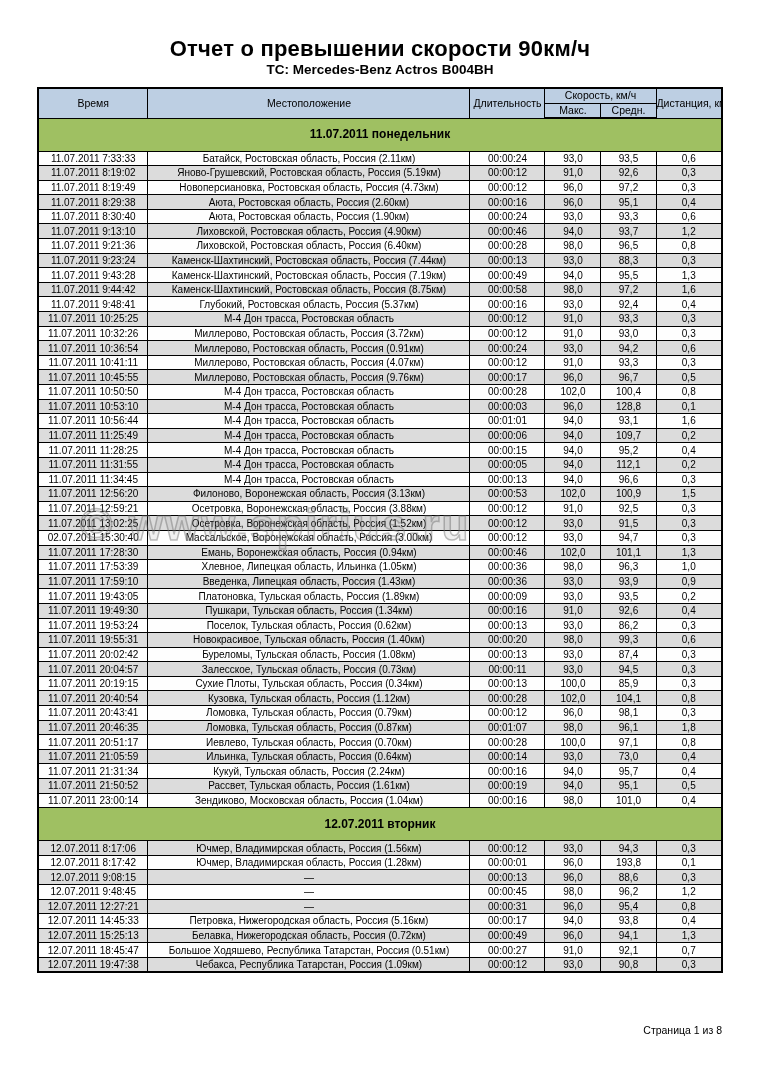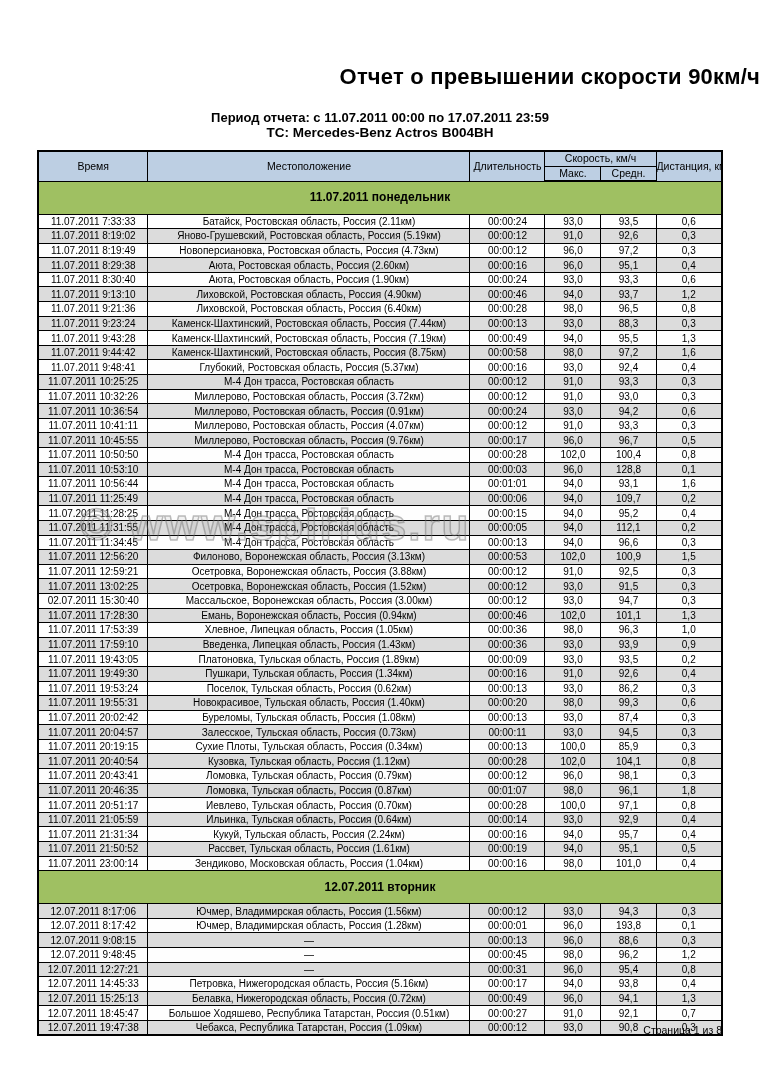--- a/index.html
+++ b/index.html
@@ -17,22 +17,22 @@
     color: var(--text-color);
   }
   .page {
     position: relative;
     width: 760px;
     height: 1079px;
     background: #ffffff;
     overflow: hidden;
   }
   .doc-title {
-    padding-top: 64px;
-    text-align: right;
+    padding-top: 36px;
+    text-align: center;
     font-size: 22px;
     font-weight: bold;
     letter-spacing: 0.2px;
   }
   .doc-period {
     margin-top: 20px;
     text-align: center;
     font-size: 13px;
     font-weight: bold;
   }
@@ -96,21 +96,20 @@
     top: 1024px;
     font-size: 10.5px;
     margin-left: 8px;
   }
 </style>
 </head>
 <body>
 
 <div class="page">
   <div class="doc-title">Отчет о превышении скорости 90км/ч</div>
-  <div class="doc-period">Период отчета: с 11.07.2011 00:00 по 17.07.2011 23:59</div>
   <div class="doc-vehicle">ТС: Mercedes-Benz Actros В004ВН</div>
 
   <table class="report">
     <colgroup>
       <col style="width:110px">
       <col style="width:322px">
       <col style="width:75px">
       <col style="width:56px">
       <col style="width:55px">
       <col style="width:66px">
@@ -351,21 +350,21 @@
         <tr class="data-row alt">
           <td>11.07.2011 17:28:30</td>
           <td>Емань, Воронежская область, Россия (0.94км)</td>
           <td>00:00:46</td>
           <td>102,0</td>
           <td>101,1</td>
           <td>1,3</td>
         </tr>
         <tr class="data-row">
           <td>11.07.2011 17:53:39</td>
-          <td>Хлевное, Липецкая область, Россия (1.05км)</td>
+          <td>Хлевное, Липецкая область, Ильинка (1.05км)</td>
           <td>00:00:36</td>
           <td>98,0</td>
           <td>96,3</td>
           <td>1,0</td>
         </tr>
         <tr class="data-row alt">
           <td>11.07.2011 17:59:10</td>
           <td>Введенка, Липецкая область, Россия (1.43км)</td>
           <td>00:00:36</td>
           <td>93,0</td>
@@ -458,21 +457,21 @@
           <td>00:00:28</td>
           <td>100,0</td>
           <td>97,1</td>
           <td>0,8</td>
         </tr>
         <tr class="data-row alt">
           <td>11.07.2011 21:05:59</td>
           <td>Ильинка, Тульская область, Россия (0.64км)</td>
           <td>00:00:14</td>
           <td>93,0</td>
-          <td>92,9</td>
+          <td>73,0</td>
           <td>0,4</td>
         </tr>
         <tr class="data-row">
           <td>11.07.2011 21:31:34</td>
           <td>Кукуй, Тульская область, Россия (2.24км)</td>
           <td>00:00:16</td>
           <td>94,0</td>
           <td>95,7</td>
           <td>0,4</td>
         </tr>

